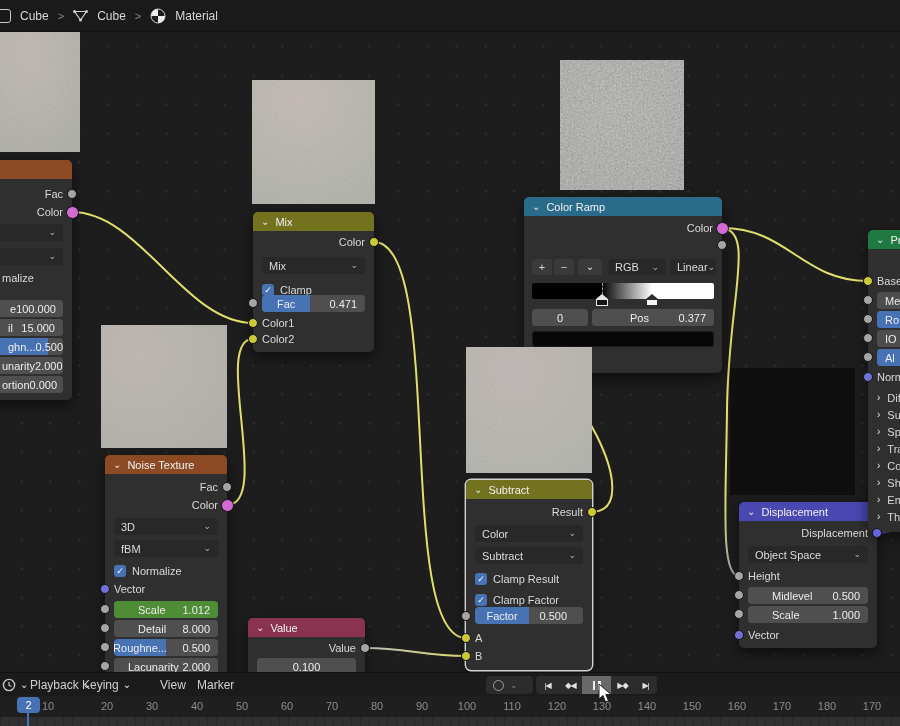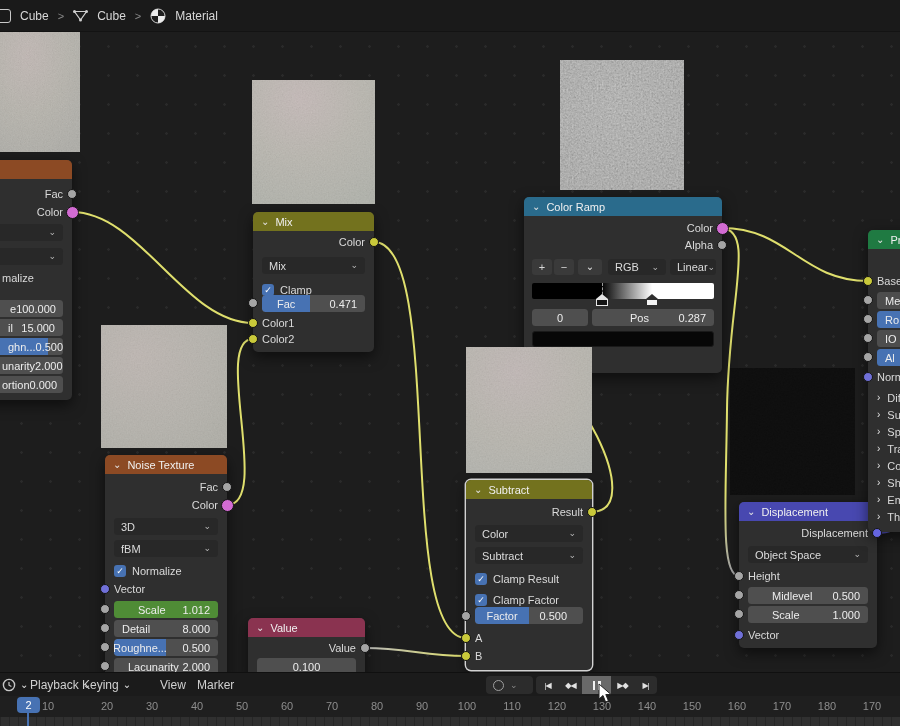--- a/index.html
+++ b/index.html
@@ -167,23 +167,20 @@
   </div>
 
   <div class="node" style="left:524px;top:197px;width:198px;height:176px">
     <div class="nh h-conv">
         <span class="chv">⌄</span>
         <span>Color Ramp</span>
       </div>
     <div class="nrow r" style="top:23px">
         <span>Color</span>
       </div>
-    <div class="nrow r" style="top:40px">
-        <span>Alpha</span>
-      </div>
     <div class="sbtn" style="top:62px;left:8px;width:20px">
         <span>+</span>
       </div>
     <div class="sbtn" style="top:62px;left:30px;width:20px">
         <span>−</span>
       </div>
     <div class="sbtn" style="top:62px;left:54px;width:24px">
         <span class="chv">⌄</span>
       </div>
     <div class="dd" style="top:62px;left:84px;width:58px;right:auto;height:16px">
@@ -202,21 +199,21 @@
     </div>
     <div class="hstop" style="left:122px;top:97px">
       <div class="tri" style="border-bottom:5px solid #2e2e2e"></div>
         <div class="box" style="background:#f4f4f4;border:1px solid #2e2e2e"></div>
     </div>
     <div class="fld" style="top:112px;left:8px;width:56px;right:auto;justify-content:center">
         <span>0</span>
       </div>
     <div class="fld" style="top:112px;left:68px;right:8px">
         <span class="lab" style="margin-left:30px">Pos</span>
-        <span class="val">0.287</span>
+        <span class="val">0.377</span>
       </div>
     <div class="swatch" style="top:134px;left:8px;right:8px"></div>
     <div class="nrow" style="top:154px">
         <span>Fac</span>
       </div>
   </div>
 
   <div class="node" style="left:105px;top:455px;width:122px;height:226px">
     <div class="nh h-tex">
         <span class="chv">⌄</span>
@@ -241,21 +238,21 @@
         <span>Normalize</span>
       </div>
     <div class="nrow" style="top:126px">
         <span>Vector</span>
       </div>
     <div class="fld green" style="top:146px">
         <span class="lab" style="margin-left:16px">Scale</span>
         <span class="val">1.012</span>
       </div>
     <div class="fld" style="top:165px">
-        <span class="lab" style="margin-left:0">Detail</span>
+        <span class="lab" style="margin-left:16px">Detail</span>
         <span class="val">8.000</span>
       </div>
     <div class="fld" style="top:184px;padding:0">
         <i class="fill" style="width:50%"></i>
         <span class="slab" style="width:50%">Roughne...</span>
         <span class="sval">0.500</span>
       </div>
     <div class="fld" style="top:203px">
         <span class="lab" style="margin-left:6px">Lacunarity</span>
         <span class="val">2.000</span>

